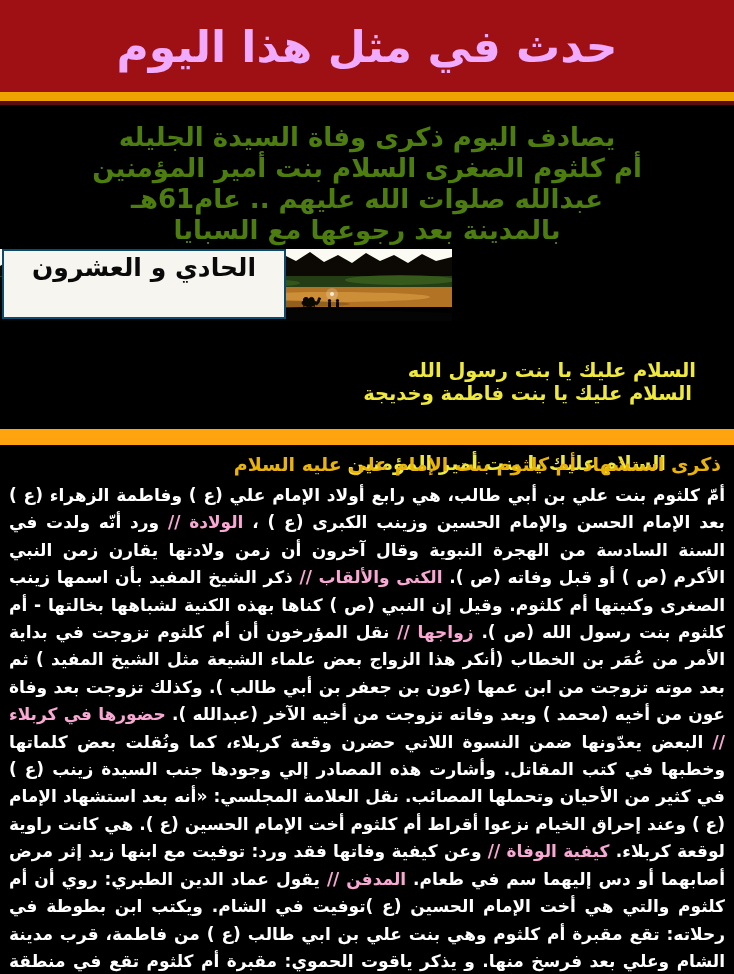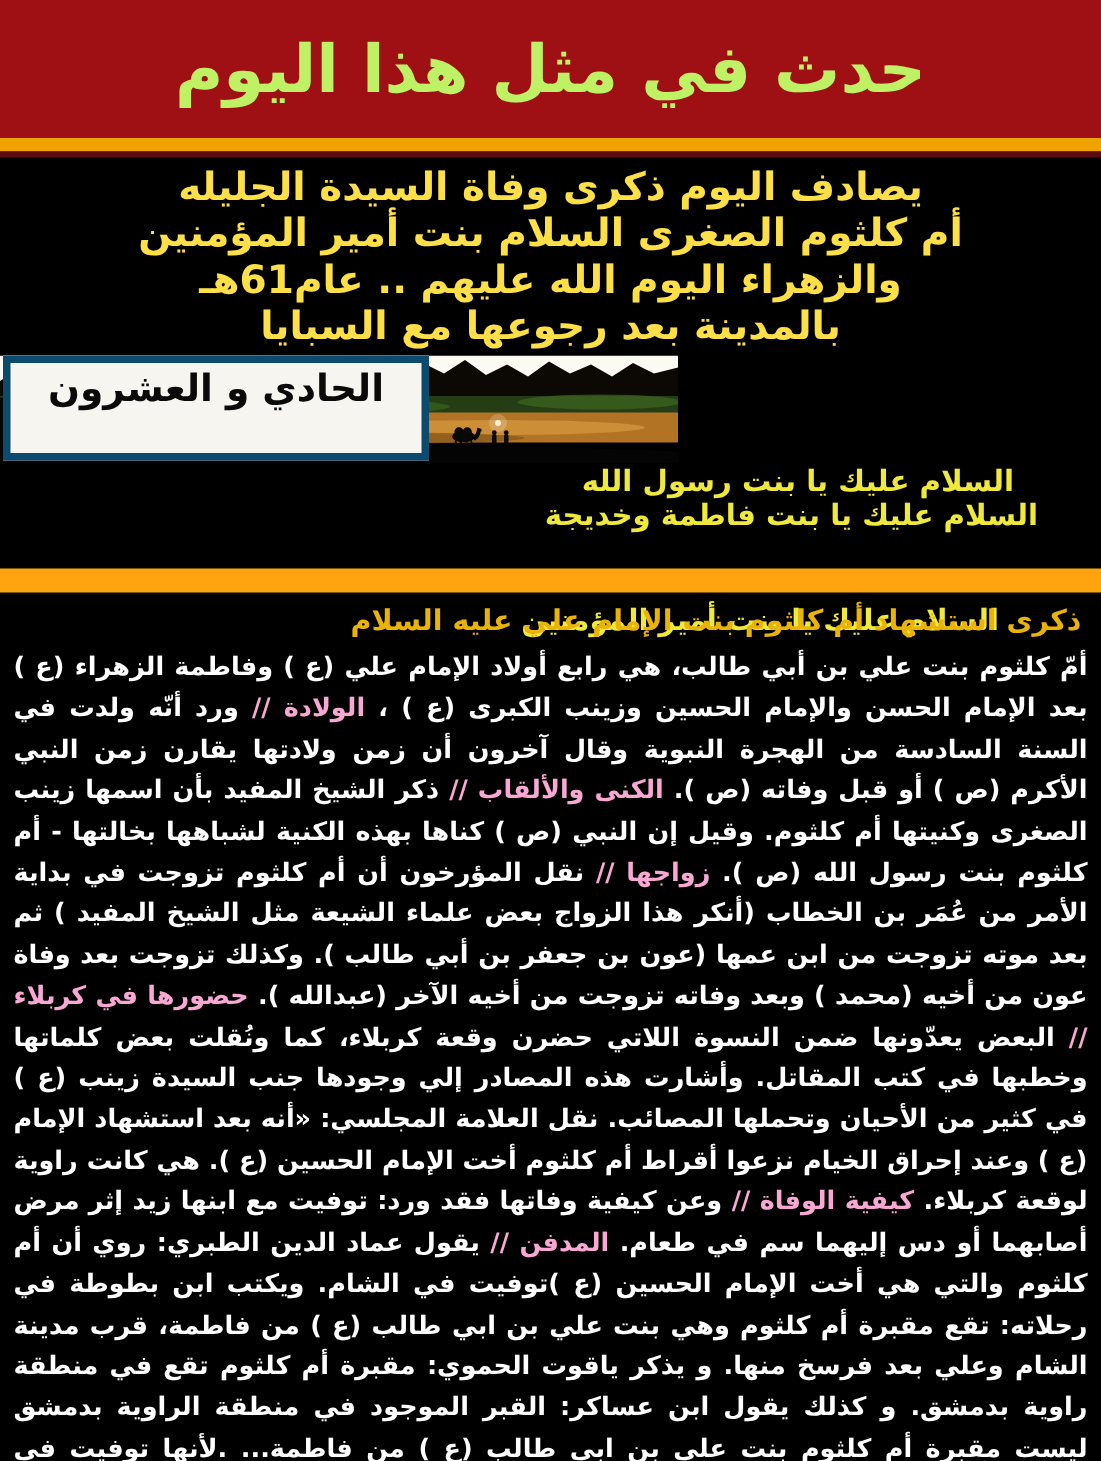--- a/index.html
+++ b/index.html
@@ -3,38 +3,38 @@
 <meta charset="utf-8">
 <style>
   html,body{margin:0;padding:0;background:#333;}
   .page{
     position:relative;width:734px;height:974px;margin:0 auto;
     background:#000;overflow:hidden;
     font-family:"DejaVu Sans","Liberation Sans",sans-serif;
     font-weight:bold;direction:rtl;
   }
   
-  .banner{height:92px;background:#9e1013;color:#bef264;display:flex;
+  .banner{height:92px;background:#9e1013;color:#f0abfc;display:flex;
     align-items:center;justify-content:center;font-size:44px;letter-spacing:1px;}
   .gold-strip{height:9px;background:#eea303;}
   .maroon-strip{height:4px;background:#5c0b0e;}
   
-  .announce{height:127px;color:#fde047;text-align:center;
-    font-size:26px;line-height:31px;padding-top:5px;}
+  .announce{height:127px;color:#4d7c0f;text-align:center;
+    font-size:26px;line-height:31px;padding-top:17px;}
   .announce div{white-space:nowrap;}
   
   .scene-row{position:relative;height:72px;background:#000;}
   .scene-row svg{position:absolute;top:0;right:282px;left:0;height:72px;width:452px;}
   .datebox{position:absolute;top:0;left:2px;width:284px;height:70px;
     background:#f6f5ef;color:#0a0a0a;text-align:center;font-size:25px;
-    line-height:34px;border:5px solid #0c4a6e;box-sizing:border-box;}
+    line-height:34px;border:2px solid #0c4a6e;box-sizing:border-box;}
   
   .salut{height:70px;color:#efe93c;text-align:right;font-size:19.5px;line-height:23px;}
   .salut div{white-space:nowrap;}
-  .s0{padding-right:58px;}
+  .s0{padding-right:38px;margin-top:38px;}
   .s1{padding-right:42px;}
   .s2{padding-right:68px;margin-top:47px;}
   .orange-strip{height:16px;background:#ffa30f;}
   
   .article{padding:6px 9px 0 9px;color:#ffffff;}
   .article-title{color:#eab308;text-align:right;font-size:19px;
     margin:2px 4px 7px 0;white-space:nowrap;}
   .article-body{font-size:17px;line-height:27.4px;text-align:justify;
     text-align-last:center;direction:rtl;}
   .red{color:#f9a8d4;}
@@ -46,21 +46,21 @@
 
   <div class="banner">
     <span>حدث في مثل هذا اليوم</span>
   </div>
   <div class="gold-strip"></div>
   <div class="maroon-strip"></div>
 
   <div class="announce">
     <div>يصادف اليوم ذكرى وفاة السيدة الجليله</div>
     <div>أم كلثوم الصغرى السلام بنت أمير المؤمنين</div>
-    <div>والزهراء اليوم الله عليهم .. عام61هـ</div>
+    <div>عبدالله صلوات الله عليهم .. عام61هـ</div>
     <div>بالمدينة بعد رجوعها مع السبايا</div>
   </div>
 
   <div class="scene-row">
     <svg viewBox="0 0 452 72" aria-hidden="true">
       <defs>
         <g id="camel" fill="#0a0803" stroke="#0a0803">
           <ellipse cx="9" cy="7" rx="7" ry="3.4"></ellipse>
           <circle cx="6" cy="4" r="2.6"></circle>
           <circle cx="11.5" cy="4" r="2.6"></circle>

